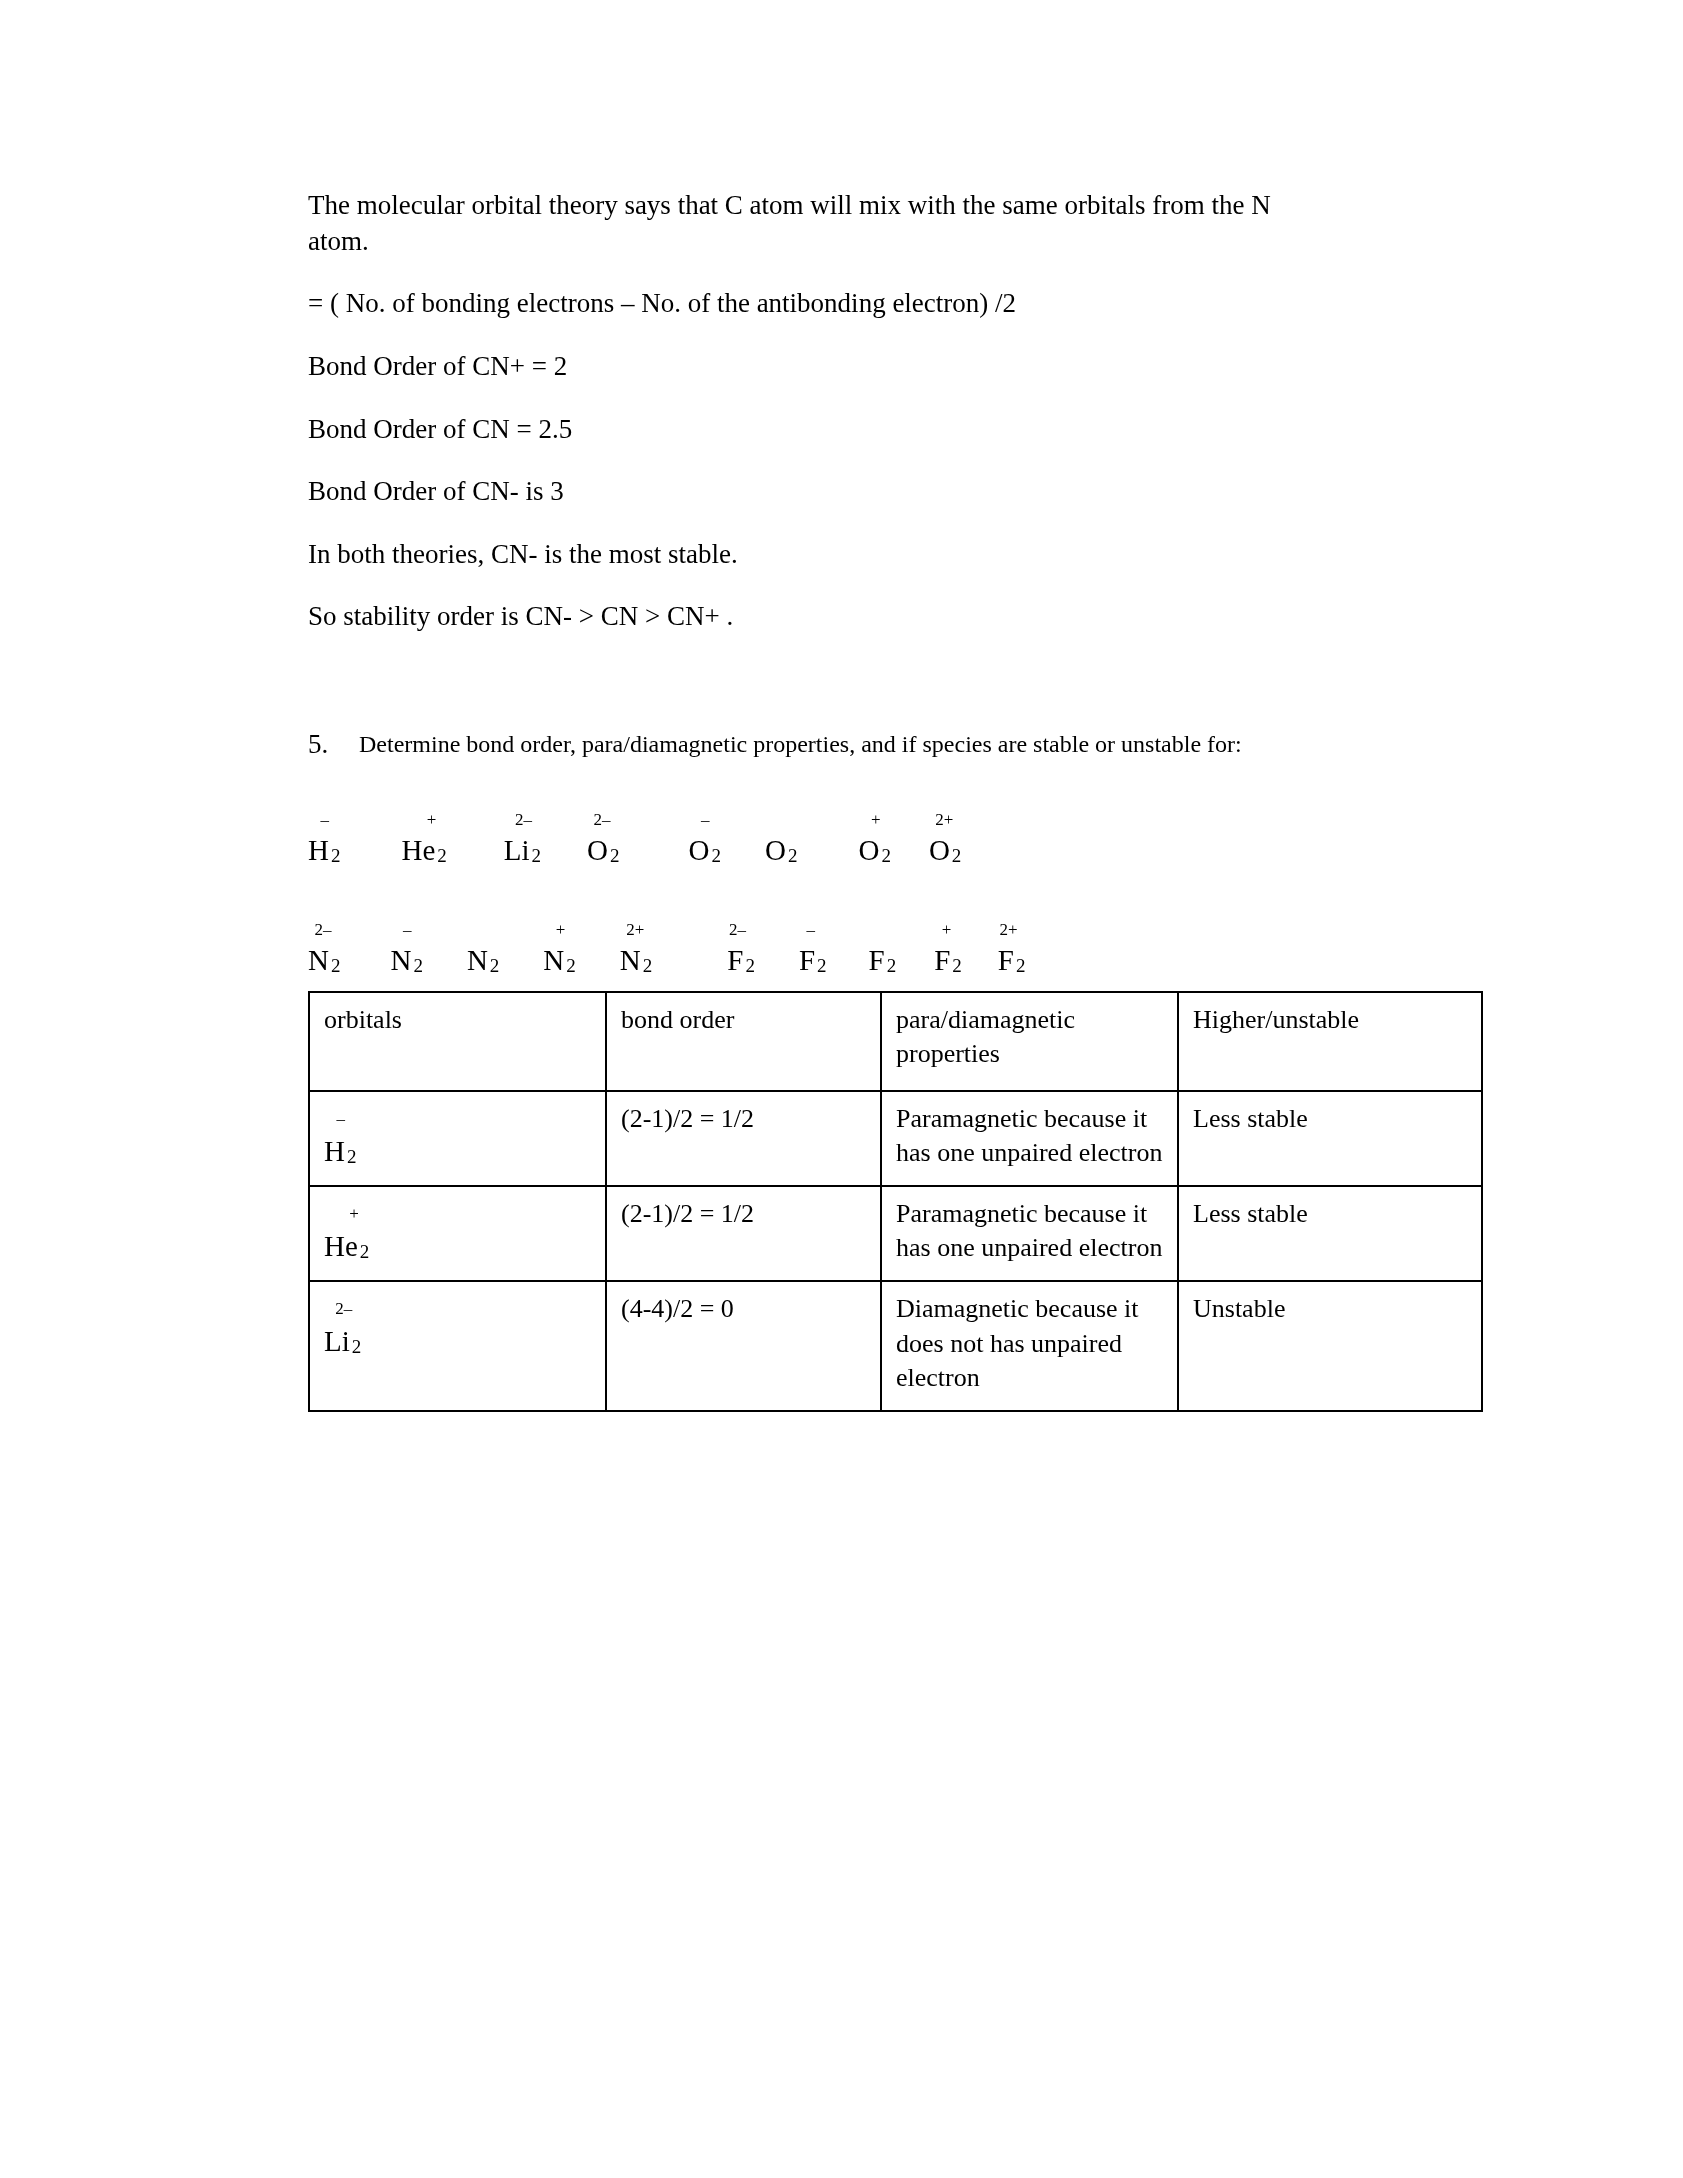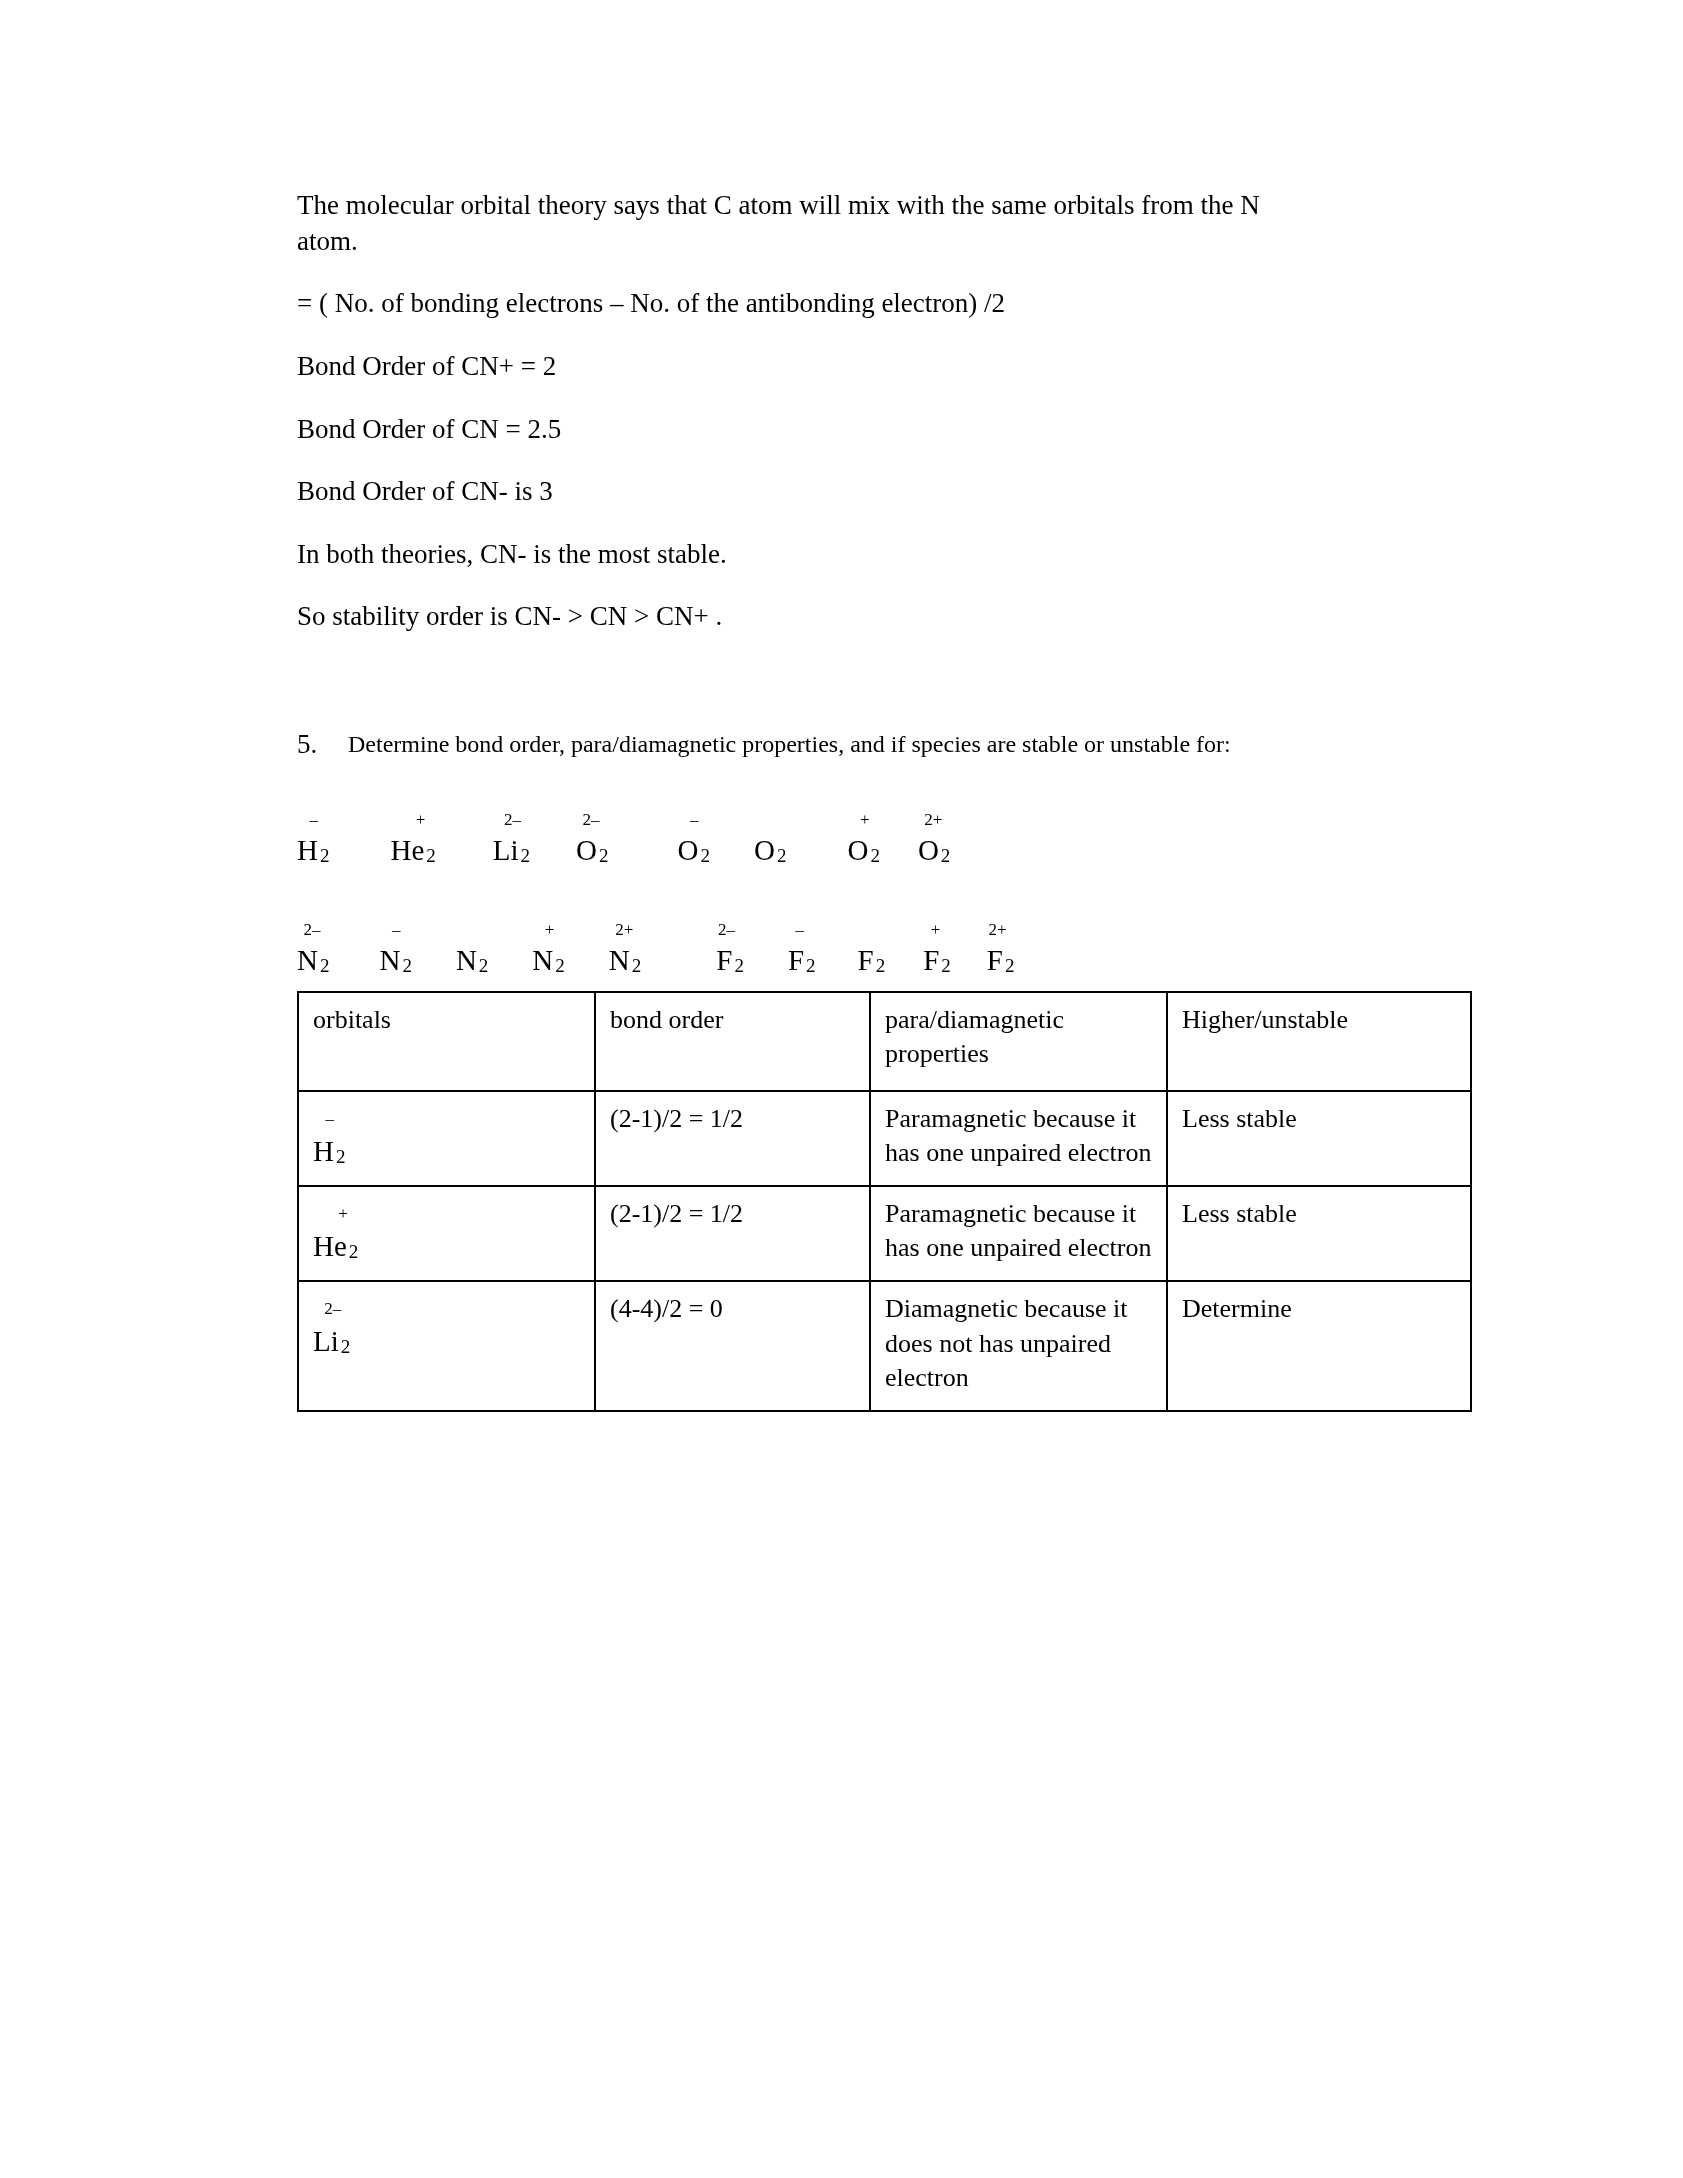--- a/index.html
+++ b/index.html
@@ -10,21 +10,21 @@
   body {
     width: 1683px;
     height: 2178px;
     font-family: "Liberation Serif", serif;
     color: #000000;
     position: relative;
     overflow: hidden;
   }
   .page {
     position: absolute;
-    left: 0; top: 0;
+    left: 11px; top: 0;
     width: 1503px;
     height: 2178px;
     box-sizing: border-box;
     padding: 188px 208px 0 297px;
   }
   .para {
     font-size: 27px;
     line-height: 1.32;
     margin: 0 0 27px 0;
     text-align: left;
@@ -156,19 +156,19 @@
           <td>(2-1)/2 = 1/2</td>
           <td>Paramagnetic because it has one unpaired electron</td>
           <td>Less stable</td>
         </tr>
         <tr>
           <td>
             <span class="cellmol"><span class="sp" style="margin-right: 0px;"><span class="sym">Li</span><span class="sub">2</span><span class="sup wide">2–</span></span></span>
           </td>
           <td>(4-4)/2 = 0</td>
           <td>Diamagnetic because it does not has unpaired electron</td>
-          <td>Determine</td>
+          <td>Unstable</td>
         </tr>
       </tbody>
   </table>
 
 </div>
 
 
 </body></html>

